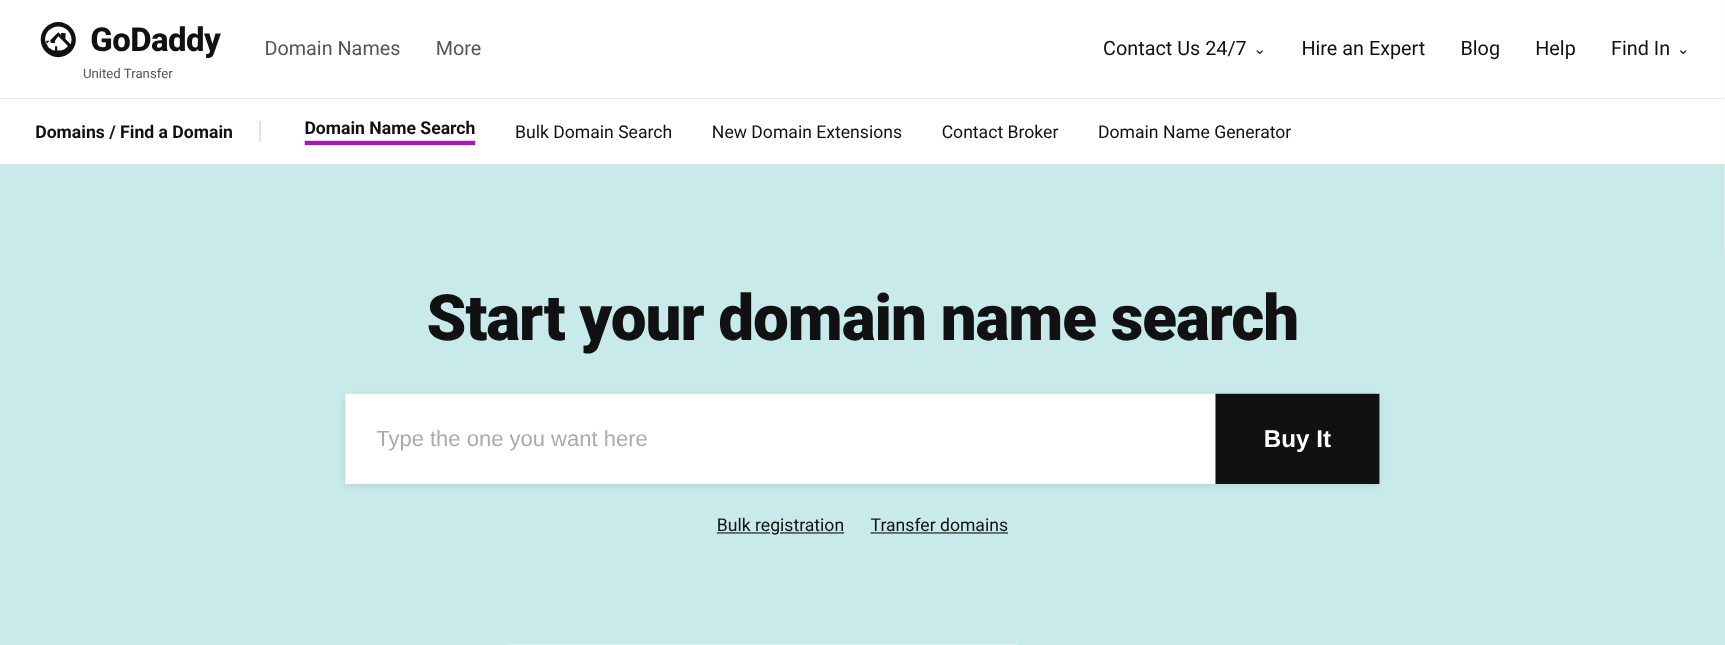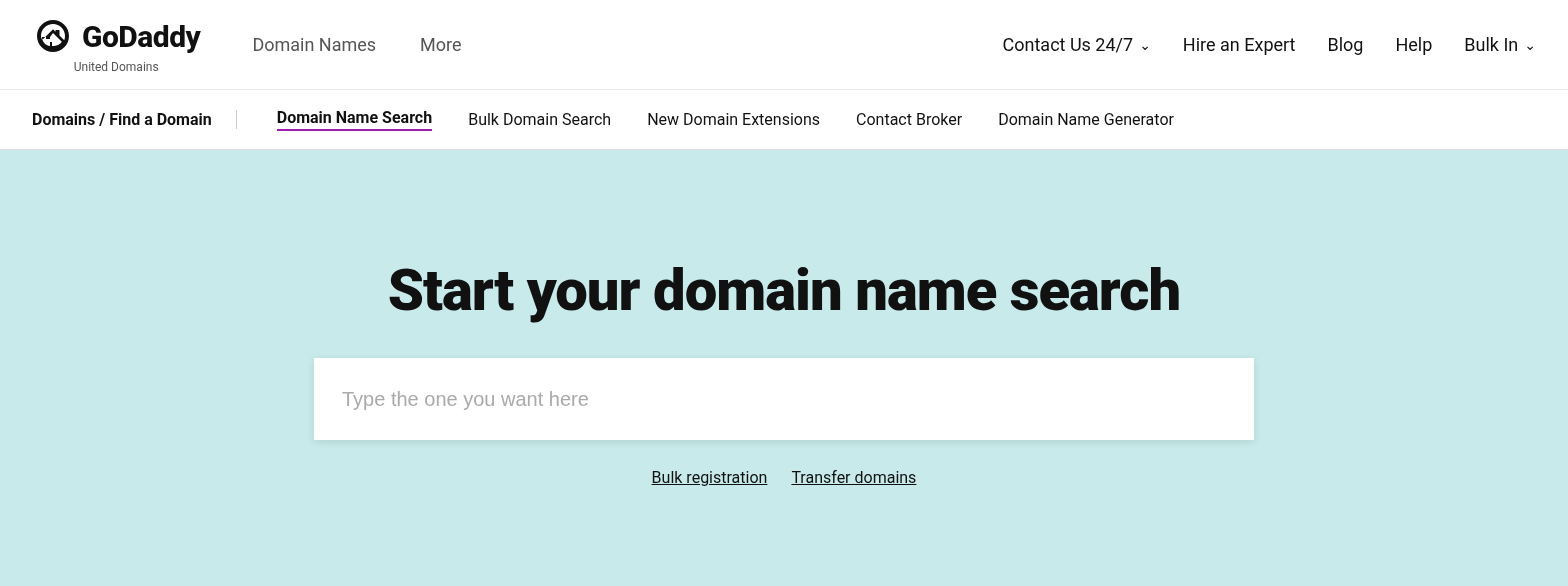--- a/index.html
+++ b/index.html
@@ -61,21 +61,20 @@
       align-items: center;
       gap: 32px;
       flex: 1;
     }
 
     .header-nav-left a {
       text-decoration: none;
       color: #555;
       font-size: 18px;
       font-weight: 400;
-      margin-left: 12px;
     }
 
     .header-nav-right {
       display: flex;
       align-items: center;
       gap: 32px;
     }
 
     .header-nav-right a {
       text-decoration: none;
@@ -138,21 +137,21 @@
     .subnav-links a {
       text-decoration: none;
       color: #111;
       font-size: 16px;
       font-weight: 400;
       white-space: nowrap;
     }
 
     .subnav-links a.active {
       font-weight: 700;
-      border-bottom: 2px solid #a21caf;
+      border-bottom: 4px solid #a21caf;
       padding-bottom: 2px;
     }
 
     
     .hero {
       background: #c8eaea;
       min-height: 436px;
       display: flex;
       flex-direction: column;
       align-items: center;
@@ -220,56 +219,57 @@
 
 <header class="header">
   <div class="logo-area">
     <div class="logo-lockup">
       <svg class="logo-icon" viewBox="0 0 42 42" fill="none" xmlns="http://www.w3.org/2000/svg">
         <rect width="42" height="42" rx="8" fill="white"></rect>
         <path d="M21 4C12.163 4 5 11.163 5 20C5 28.837 12.163 36 21 36C29.837 36 37 28.837 37 20C37 11.163 29.837 4 21 4ZM21 8C27.627 8 33 13.373 33 20C33 21.5 32.727 22.935 32.232 24.263L27.5 19.531V14H23.5V15.719L21 13.219L10.232 24C9.448 22.77 9 21.438 9 20C9 13.373 14.373 8 21 8ZM21 17.047L29.818 25.865C28.15 28.357 25.26 30 22 30H20V26H18V30C13.477 29.477 10 25.648 10 21H14V23H18V21L21 17.047Z" fill="#111"></path>
       </svg>
       <span class="logo-text">GoDaddy</span>
     </div>
-    <span class="logo-subtitle">United Domains</span>
+    <span class="logo-subtitle">United Transfer</span>
   </div>
 
   <nav class="header-nav-left">
     <a href="#">Domain Names</a>
     <a href="#">More</a>
   </nav>
 
   <nav class="header-nav-right">
     <div class="contact-us">
       <span>Contact Us 24/7</span>
       <span class="chevron-down">⌄</span>
     </div>
     <a href="#">Hire an Expert</a>
     <a href="#">Blog</a>
     <a href="#">Help</a>
     <div class="sign-in">
-      <span>Bulk In</span>
+      <span>Find In</span>
       <span class="chevron-down">⌄</span>
     </div>
   </nav>
 </header>
 
 <nav class="subnav">
   <div class="breadcrumb-area">Domains / Find a Domain</div>
   <div class="subnav-links">
     <a href="#" class="active">Domain Name Search</a>
     <a href="#">Bulk Domain Search</a>
     <a href="#">New Domain Extensions</a>
     <a href="#">Contact Broker</a>
     <a href="#">Domain Name Generator</a>
   </div>
 </nav>
 
 <section class="hero">
   <h1 class="hero-title">Start your domain name search</h1>
   <div class="search-bar">
     <input type="text" class="search-input" placeholder="Type the one you want here" style="">
+    <button class="buy-button">Buy It</button>
   </div>
   <div class="hero-links">
     <a href="#">Bulk registration</a>
     <a href="#">Transfer domains</a>
   </div>
 </section>
 
 </body></html>

